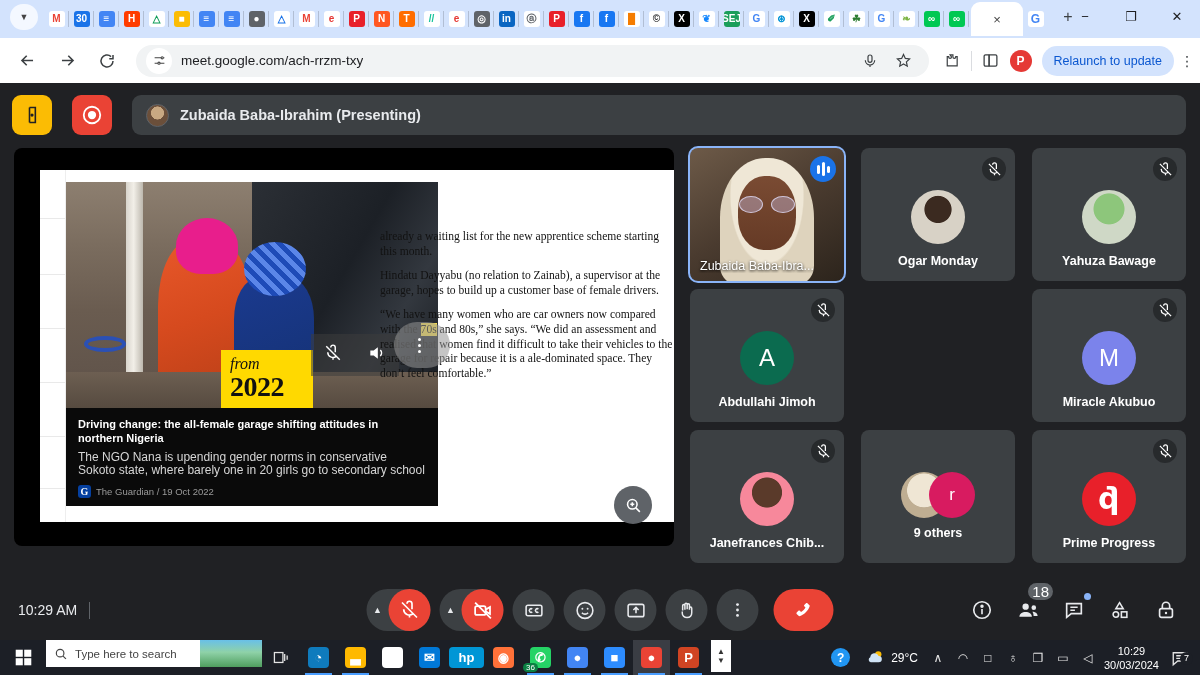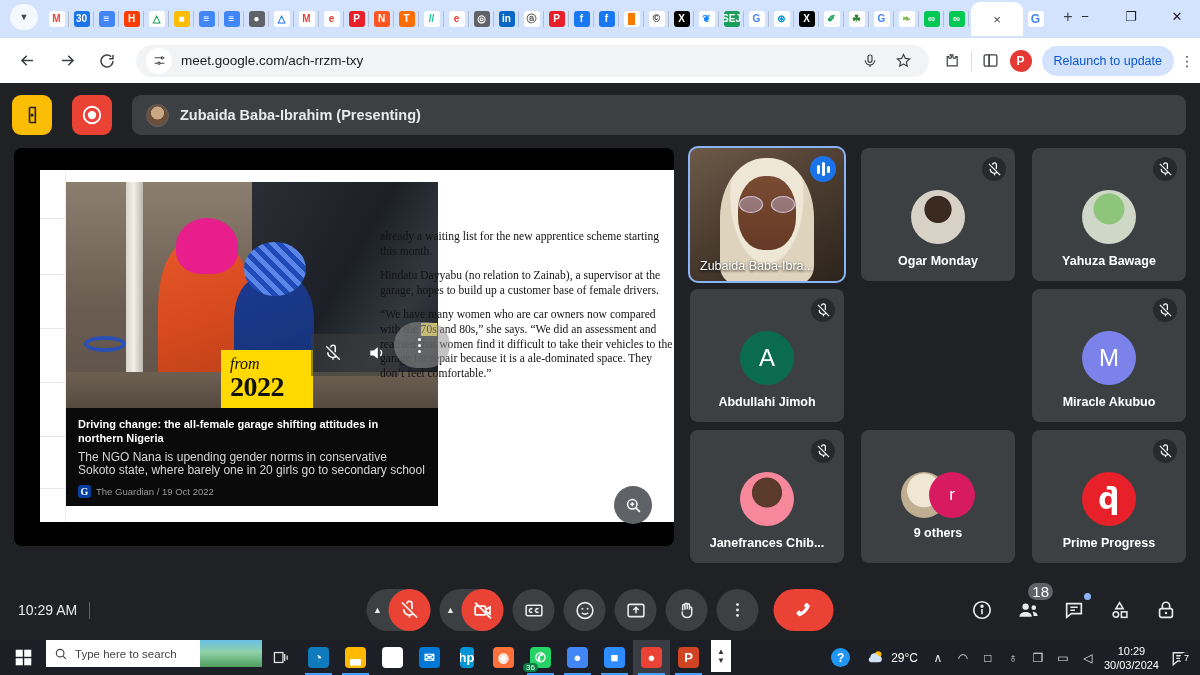--- a/index.html
+++ b/index.html
@@ -786,21 +786,21 @@
         <div class="tb-app open">
           <span class="fav" style="width:21px;height:21px;border-radius:4px;background:#ffb900;color:#fff;font-size:13px;">▃</span>
         </div>
         <div class="tb-app">
           <span class="fav" style="width:21px;height:21px;border-radius:4px;background:#ffffff;color:#fff;font-size:13px;">⊞</span>
         </div>
         <div class="tb-app">
           <span class="fav" style="width:21px;height:21px;border-radius:4px;background:#0078d7;color:#fff;font-size:13px;">✉</span>
         </div>
         <div class="tb-app">
-          <span class="fav" style="width:14px;height:21px;border-radius:4px;background:#0096d6;color:#fff;font-size:13px;">hp</span>
+          <span class="fav" style="width:35px;height:21px;border-radius:4px;background:#0096d6;color:#fff;font-size:13px;">hp</span>
         </div>
         <div class="tb-app">
           <span class="fav" style="width:21px;height:21px;border-radius:4px;background:#ff7139;color:#fff;font-size:13px;">◉</span>
         </div>
         <div class="tb-app open">
           <span class="fav" style="width:21px;height:21px;border-radius:4px;background:#25d366;color:#fff;font-size:13px;">✆</span>
           <span style="position:absolute;left:1px;bottom:3px;background:#0b8043;color:#fff;font-size:8px;border-radius:7px;padding:0 3px;">36</span>
         </div>
         <div class="tb-app open">
           <span class="fav" style="width:21px;height:21px;border-radius:4px;background:#4285f4;color:#fff;font-size:13px;">●</span>

